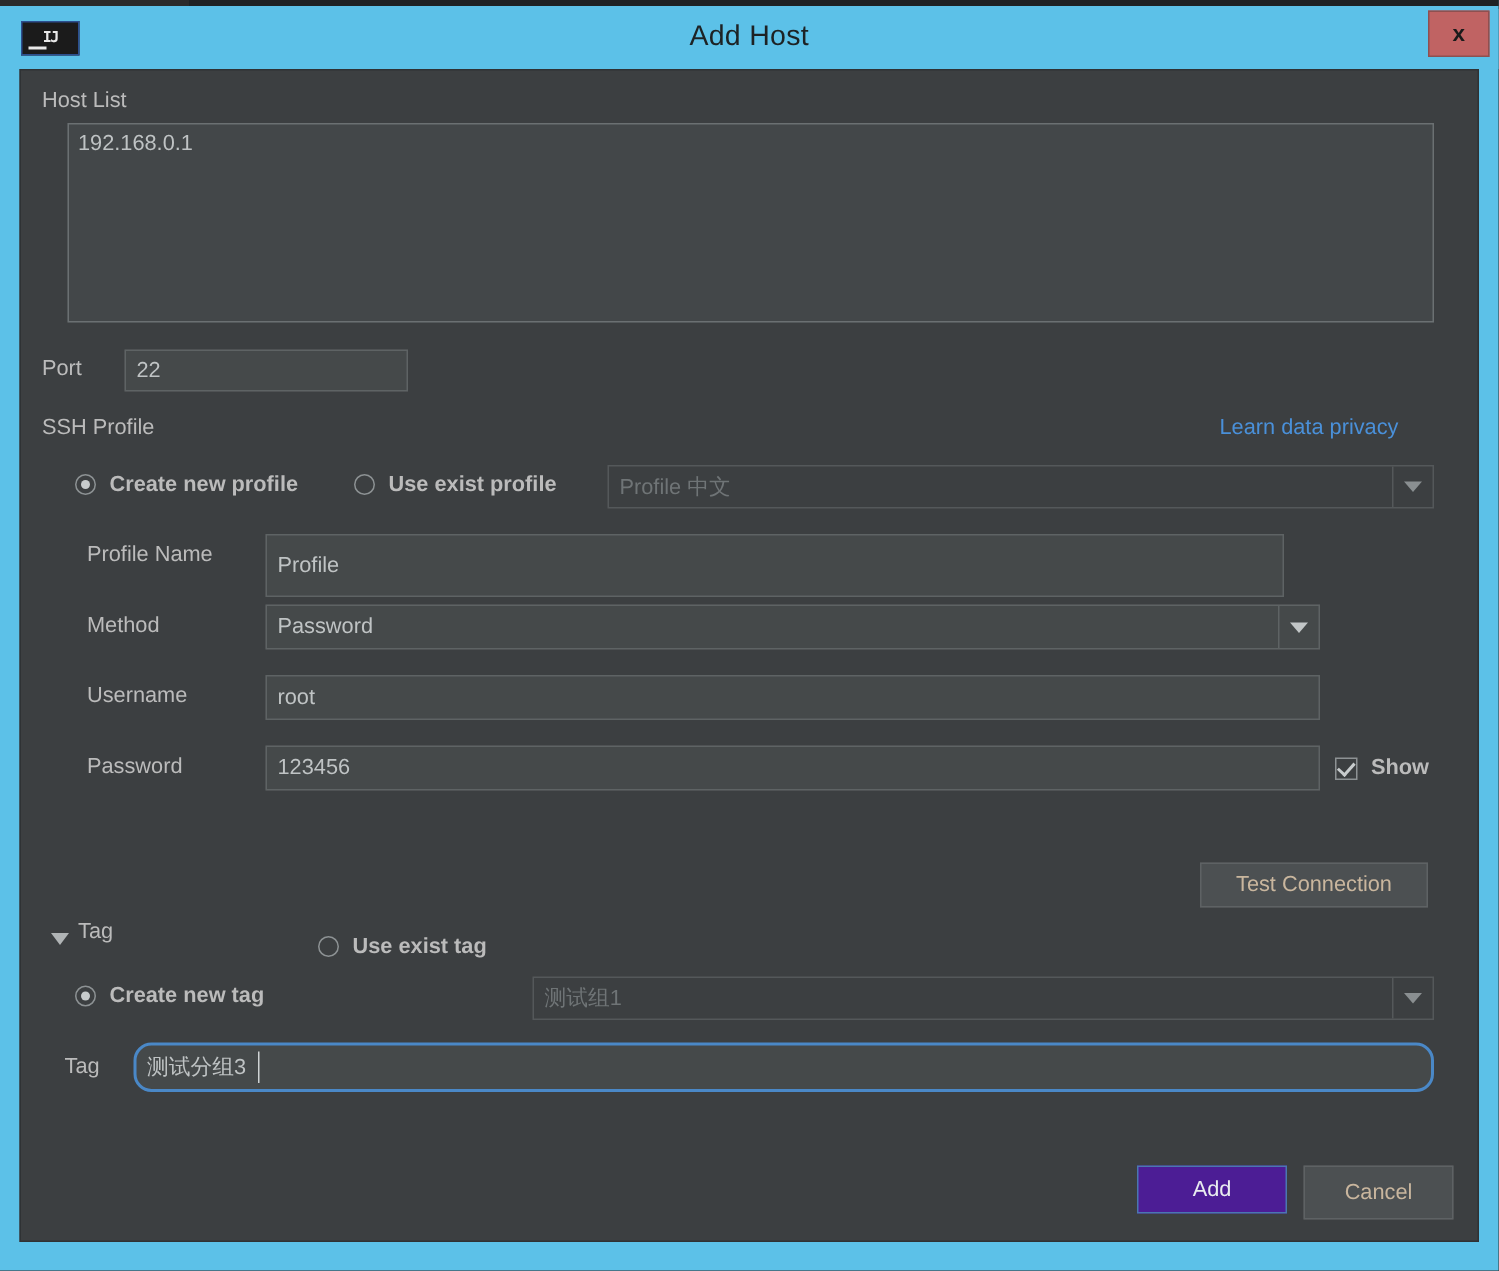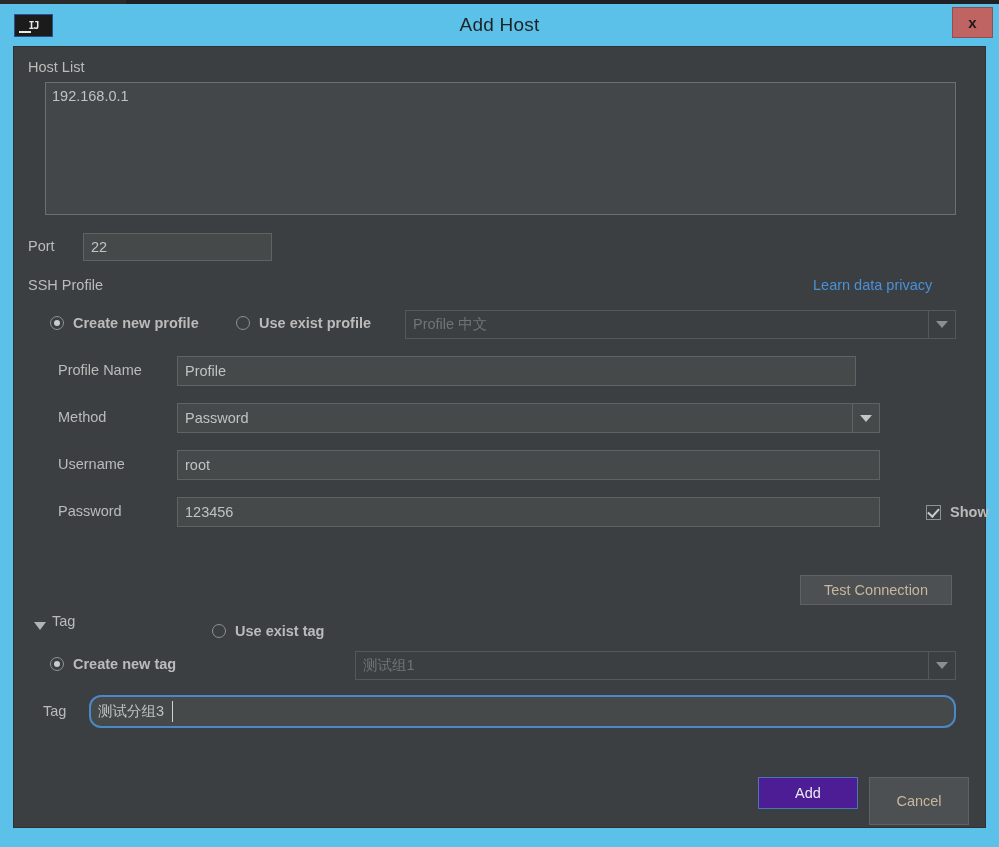--- a/index.html
+++ b/index.html
@@ -307,37 +307,37 @@
     </div>
 
     <div class="combo disabled" style="left:391px; top:263px; width:551px; height:29px;">
       <span class="cval">Profile 中文</span>
       <span class="arrow">
           <i class="tri-down"></i>
         </span>
     </div>
 
     <div class="lbl" style="left:44px; top:315px;">Profile Name</div>
-    <div class="tfield" style="left:163px; top:309px; width:679px; height:30px;">Profile</div>
+    <div class="tfield" style="left:163px; top:309px; width:679px; height:42px;">Profile</div>
 
     <div class="lbl" style="left:44px; top:362px;">Method</div>
     <div class="combo" style="left:163px; top:356px; width:703px; height:30px;">
       <span class="cval">Password</span>
       <span class="arrow">
           <i class="tri-down"></i>
         </span>
     </div>
 
     <div class="lbl" style="left:44px; top:409px;">Username</div>
     <div class="tfield" style="left:163px; top:403px; width:703px; height:30px;">root</div>
 
     <div class="lbl" style="left:44px; top:456px;">Password</div>
     <div class="tfield" style="left:163px; top:450px; width:703px; height:30px;">123456</div>
 
-    <div class="radio-row" style="left:876px; top:457px;margin-left:36px;">
+    <div class="radio-row" style="left:876px; top:457px;">
       <span class="cbox on"></span>
       <span class="radio-label">Show</span>
     </div>
 
     <div class="btn neutral" style="left:786px; top:528px; width:152px; height:30px;">Test Connection</div>
 
     <i class="section-tri" style="left:20px; top:575px;"></i>
     <div class="lbl" style="left:38px; top:566px;">Tag</div>
 
     <div class="radio-row" style="left:36px; top:609px;">
@@ -354,16 +354,16 @@
       <span class="arrow">
           <i class="tri-down"></i>
         </span>
     </div>
 
     <div class="lbl" style="left:29px; top:656px;">Tag</div>
     <div class="tfield focused" style="left:75px; top:648px; width:867px; height:33px;border-radius:12px;">测试分组3</div>
     <i class="caret" style="left:158px; top:654px; height:21px;"></i>
 
     <div class="btn primary" style="left:744px; top:730px; width:100px; height:32px;">Add</div>
-    <div class="btn neutral" style="left:855px; top:730px; width:100px; height:48px;">Cancel</div>
+    <div class="btn neutral" style="left:855px; top:730px; width:100px; height:36px;">Cancel</div>
 
   </div>
 </div>
 
 </body></html>

